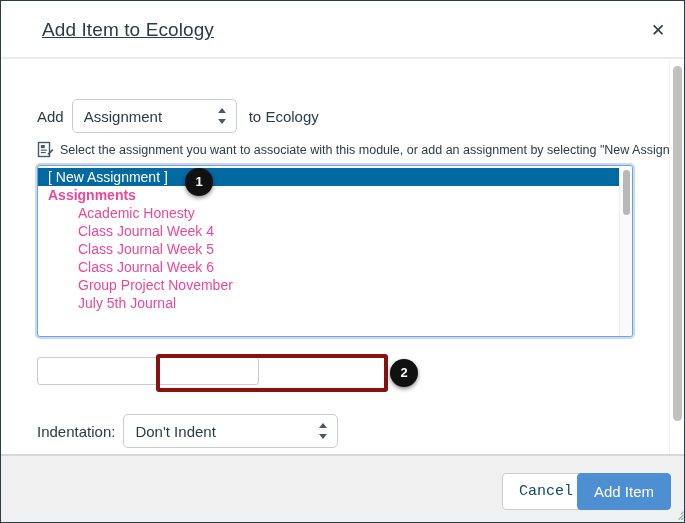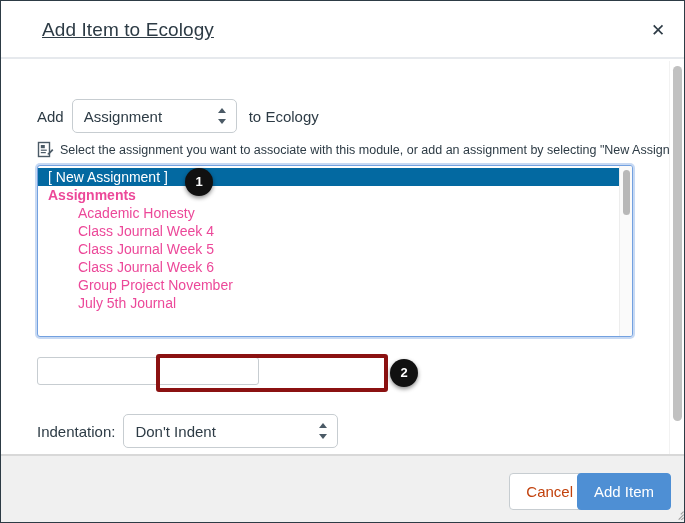--- a/index.html
+++ b/index.html
@@ -297,22 +297,23 @@
     border-radius: 4px;
     font-size: 15px;
     font-family: "Liberation Sans", sans-serif;
     cursor: pointer;
     padding: 0 16px;
   }
   #cancel-button {
     right: 96px;
     background: #ffffff;
     border: 1px solid #c7cdd1;
-    color: #c2410c;
+    color: #0c4a6e;
     min-width: 76px;
+    font-family: Liberation Mono, monospace;
   }
   #add-item-button {
     right: 15px;
     background: #4e8fd4;
     border: 1px solid #4e8fd4;
     color: #ffffff;
     min-width: 90px;
   }
   #resize-grip {
     position: absolute;

